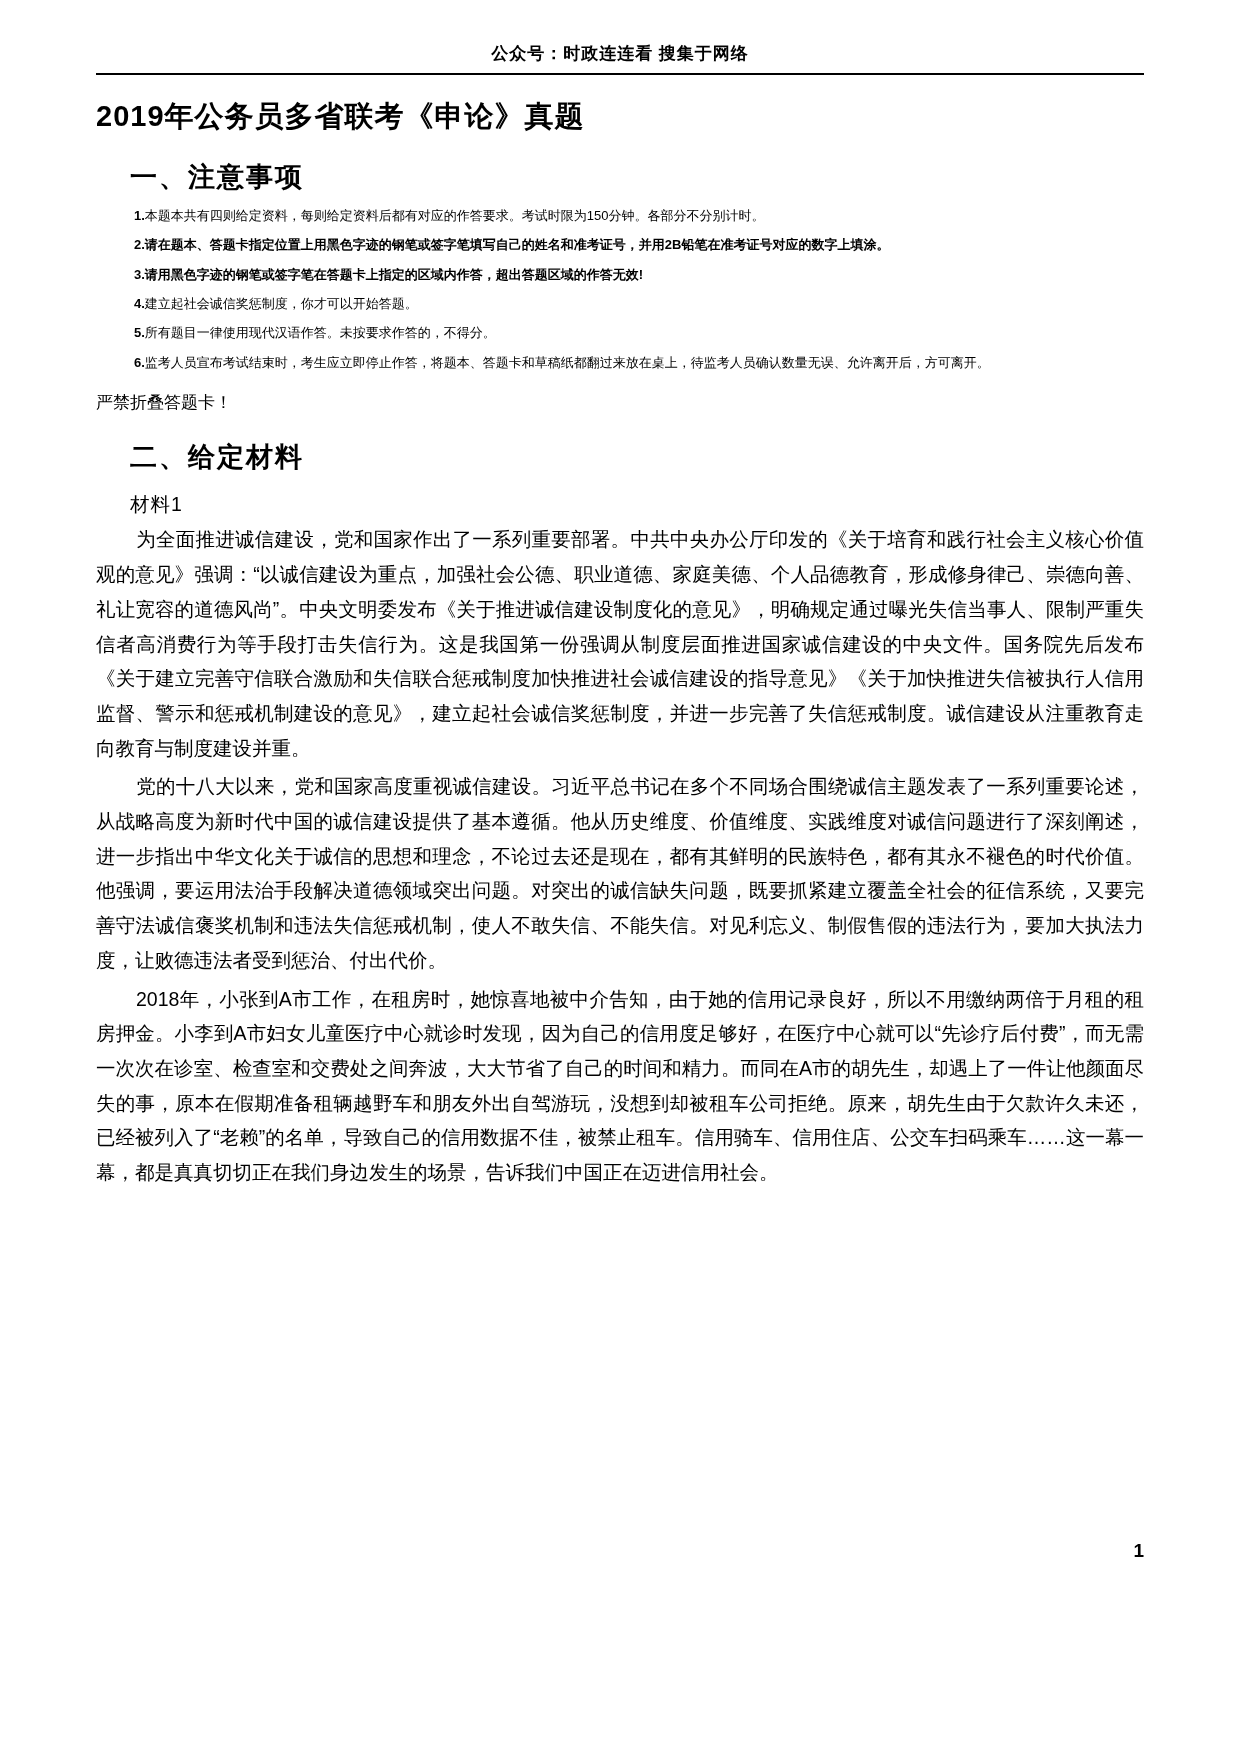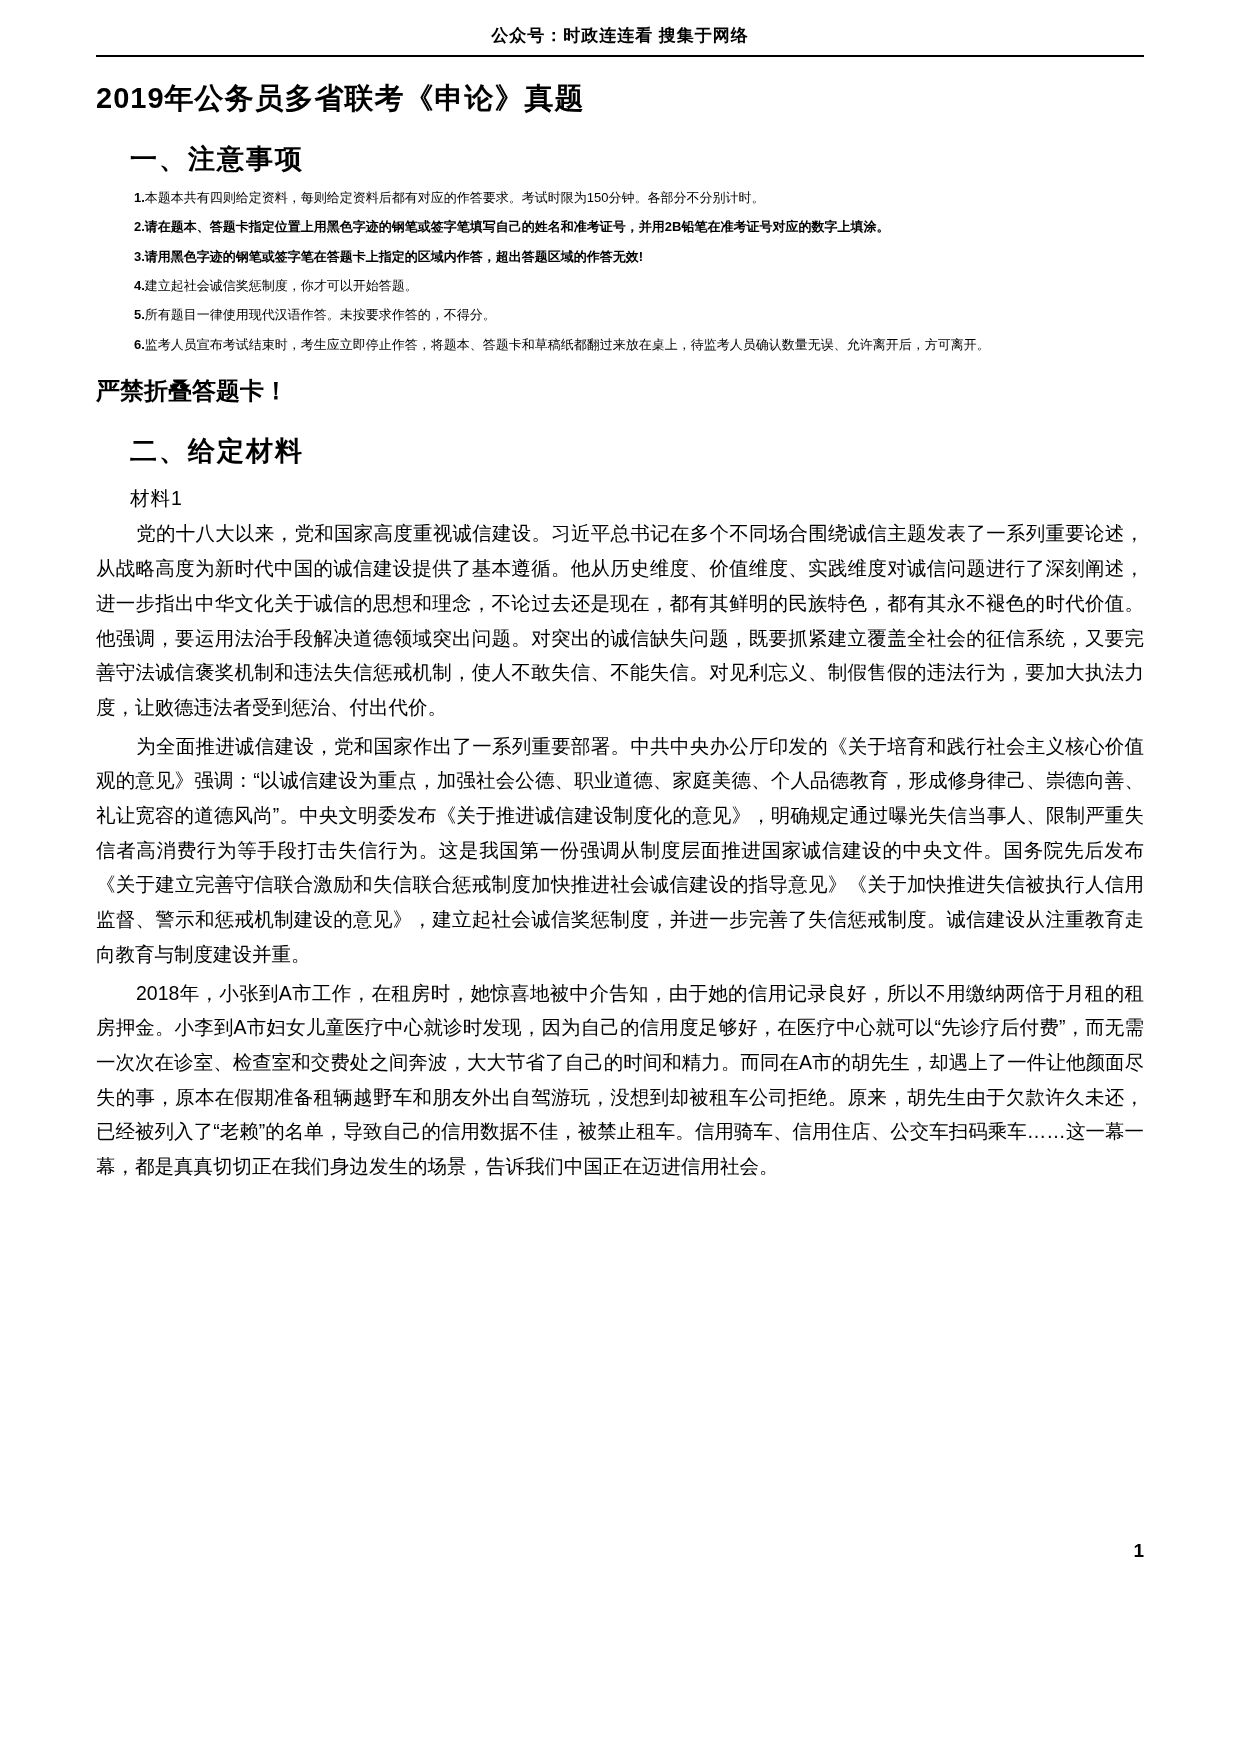--- a/index.html
+++ b/index.html
@@ -13,21 +13,21 @@
     font-family: "Liberation Sans", "DejaVu Sans", sans-serif;
     color: #000000;
     position: relative;
     overflow: hidden;
   }
   .page {
     position: relative;
     width: 1240px;
     height: 1596px;
     box-sizing: border-box;
-    padding: 24px 96px 0 96px;
+    padding: 42px 96px 0 96px;
   }
   .header-line {
     text-align: center;
     font-size: 17px;
     font-weight: bold;
     letter-spacing: 1px;
     padding-bottom: 8px;
   }
   .header-rule {
     border-bottom: 2px solid #000;
@@ -64,22 +64,22 @@
     display: inline-block;
     width: 38px;
   }
   .para .num {
     font-weight: bold;
   }
   .para.bold {
     font-weight: bold;
   }
   .notice-strong {
-    font-size: 24px;
-    font-weight: bold;
+    font-size: 17px;
+    font-weight: normal;
     margin: 14px 0 6px 0;
     line-height: 1.72;
   }
   .material-label {
     font-size: 19.5px;
     font-weight: normal;
     margin: 16px 0 4px 34px;
     letter-spacing: 1px;
   }
   .body-para {
@@ -135,24 +135,24 @@
   <p class="para">
     <span class="indent"></span><span class="num">6.</span><span>监考人员宣布考试结束时，考生应立即停止作答，将题本、答题卡和草稿纸都翻过来放在桌上，待监考人员确认数量无误、允许离开后，方可离开。</span>
   </p>
 
   <div class="notice-strong">严禁折叠答题卡！</div>
 
   <div class="section-heading">二、给定材料</div>
 
   <div class="material-label">材料1</div>
   <p class="body-para">
-    <span class="ind"></span><span>党的十八大以来，党和国家高度重视诚信建设。习近平总书记在多个不同场合围绕诚信主题发表了一系列重要论述，从战略高度为新时代中国的诚信建设提供了基本遵循。他从历史维度、价值维度、实践维度对诚信问题进行了深刻阐述，进一步指出中华文化关于诚信的思想和理念，不论过去还是现在，都有其鲜明的民族特色，都有其永不褪色的时代价值。他强调，要运用法治手段解决道德领域突出问题。对突出的诚信缺失问题，既要抓紧建立覆盖全社会的征信系统，又要完善守法诚信褒奖机制和违法失信惩戒机制，使人不敢失信、不能失信。对见利忘义、制假售假的违法行为，要加大执法力度，让败德违法者受到惩治、付出代价。</span>
+    <span class="ind"></span><span>为全面推进诚信建设，党和国家作出了一系列重要部署。中共中央办公厅印发的《关于培育和践行社会主义核心价值观的意见》强调：“以诚信建设为重点，加强社会公德、职业道德、家庭美德、个人品德教育，形成修身律己、崇德向善、礼让宽容的道德风尚”。中央文明委发布《关于推进诚信建设制度化的意见》，明确规定通过曝光失信当事人、限制严重失信者高消费行为等手段打击失信行为。这是我国第一份强调从制度层面推进国家诚信建设的中央文件。国务院先后发布《关于建立完善守信联合激励和失信联合惩戒制度加快推进社会诚信建设的指导意见》《关于加快推进失信被执行人信用监督、警示和惩戒机制建设的意见》，建立起社会诚信奖惩制度，并进一步完善了失信惩戒制度。诚信建设从注重教育走向教育与制度建设并重。</span>
   </p>
   <p class="body-para">
-    <span class="ind"></span><span>为全面推进诚信建设，党和国家作出了一系列重要部署。中共中央办公厅印发的《关于培育和践行社会主义核心价值观的意见》强调：“以诚信建设为重点，加强社会公德、职业道德、家庭美德、个人品德教育，形成修身律己、崇德向善、礼让宽容的道德风尚”。中央文明委发布《关于推进诚信建设制度化的意见》，明确规定通过曝光失信当事人、限制严重失信者高消费行为等手段打击失信行为。这是我国第一份强调从制度层面推进国家诚信建设的中央文件。国务院先后发布《关于建立完善守信联合激励和失信联合惩戒制度加快推进社会诚信建设的指导意见》《关于加快推进失信被执行人信用监督、警示和惩戒机制建设的意见》，建立起社会诚信奖惩制度，并进一步完善了失信惩戒制度。诚信建设从注重教育走向教育与制度建设并重。</span>
+    <span class="ind"></span><span>党的十八大以来，党和国家高度重视诚信建设。习近平总书记在多个不同场合围绕诚信主题发表了一系列重要论述，从战略高度为新时代中国的诚信建设提供了基本遵循。他从历史维度、价值维度、实践维度对诚信问题进行了深刻阐述，进一步指出中华文化关于诚信的思想和理念，不论过去还是现在，都有其鲜明的民族特色，都有其永不褪色的时代价值。他强调，要运用法治手段解决道德领域突出问题。对突出的诚信缺失问题，既要抓紧建立覆盖全社会的征信系统，又要完善守法诚信褒奖机制和违法失信惩戒机制，使人不敢失信、不能失信。对见利忘义、制假售假的违法行为，要加大执法力度，让败德违法者受到惩治、付出代价。</span>
   </p>
 
   <p class="body-para">
     <span class="ind"></span><span>2018年，小张到A市工作，在租房时，她惊喜地被中介告知，由于她的信用记录良好，所以不用缴纳两倍于月租的租房押金。小李到A市妇女儿童医疗中心就诊时发现，因为自己的信用度足够好，在医疗中心就可以“先诊疗后付费”，而无需一次次在诊室、检查室和交费处之间奔波，大大节省了自己的时间和精力。而同在A市的胡先生，却遇上了一件让他颜面尽失的事，原本在假期准备租辆越野车和朋友外出自驾游玩，没想到却被租车公司拒绝。原来，胡先生由于欠款许久未还，已经被列入了“老赖”的名单，导致自己的信用数据不佳，被禁止租车。信用骑车、信用住店、公交车扫码乘车……这一幕一幕，都是真真切切正在我们身边发生的场景，告诉我们中国正在迈进信用社会。</span>
   </p>
 
   <div class="page-number">1</div>
 
 </div>
 

